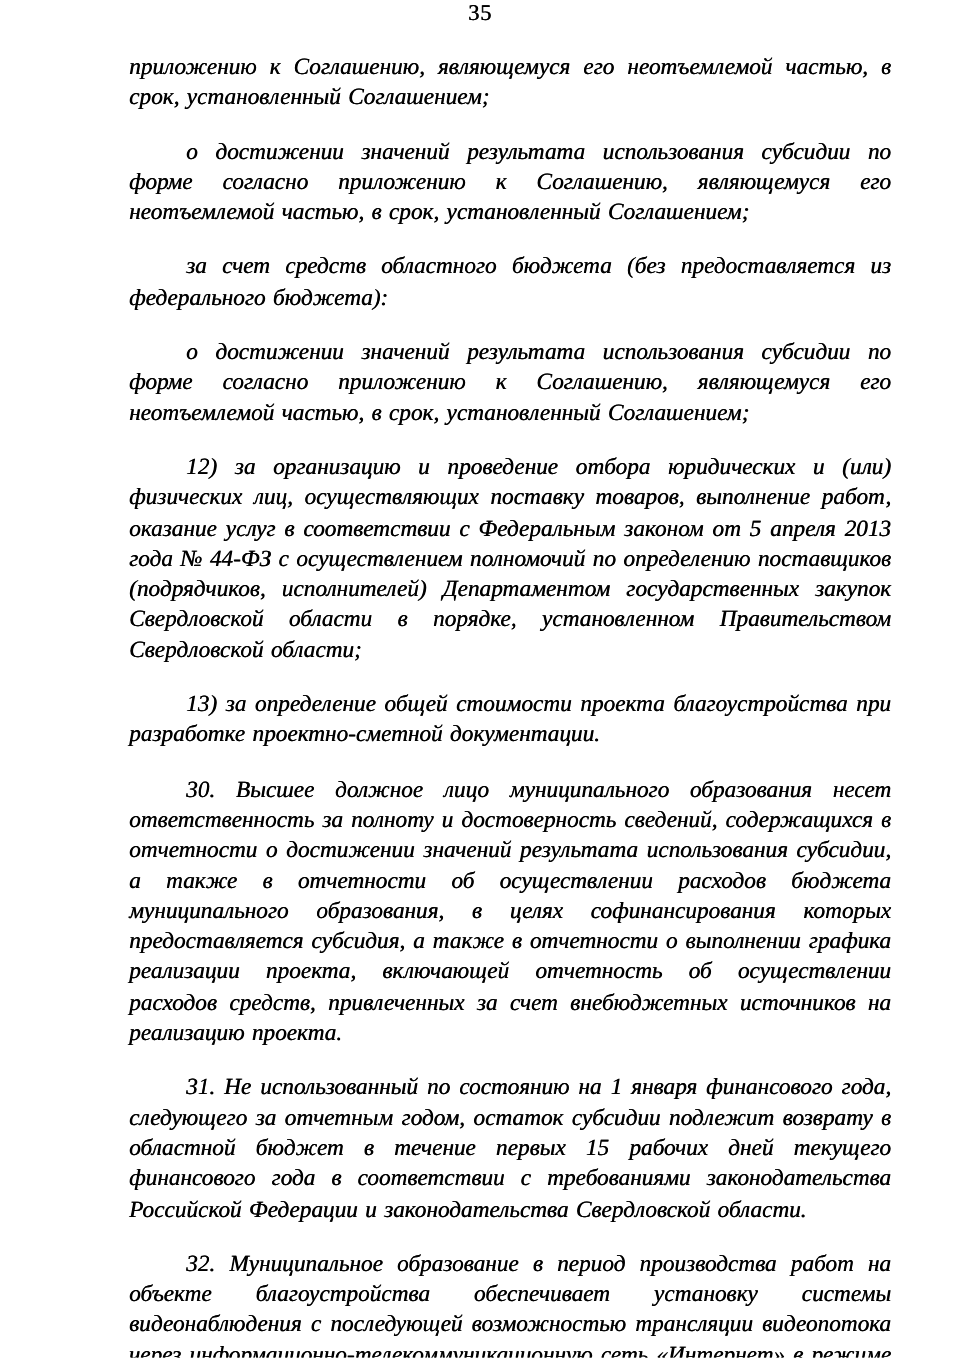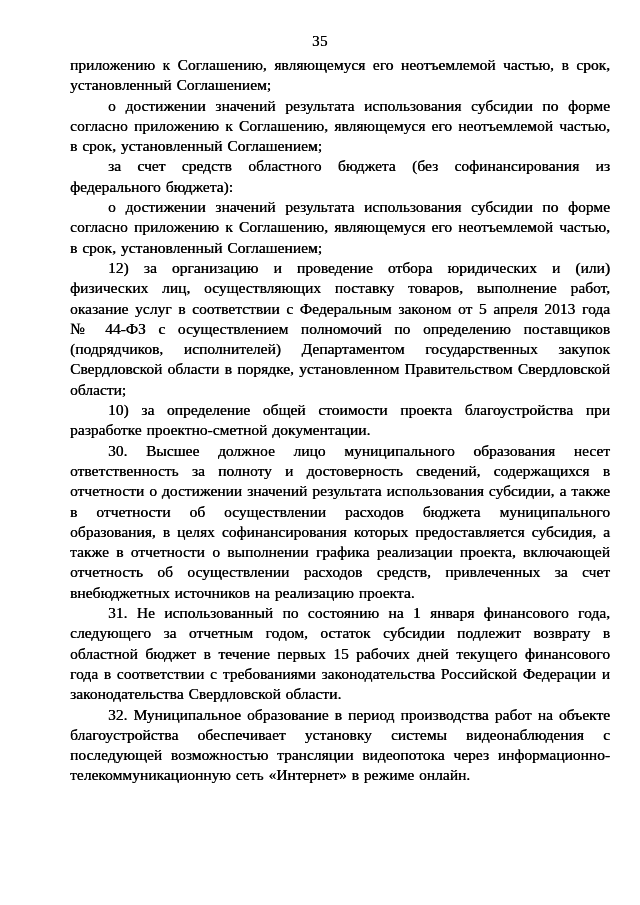--- a/index.html
+++ b/index.html
@@ -14,53 +14,53 @@
     font-family: "Liberation Serif", "DejaVu Serif", serif;
     color: #000000;
   }
   .page {
     width: 640px;
     height: 905px;
     background: #ffffff;
     position: relative;
   }
   .page-number {
-    padding-top: 32px;
     text-align: center;
     font-size: 15px;
     line-height: 19px;
     letter-spacing: 0.5px;
     text-shadow: 0.3px 0 0 currentColor;
   }
   .content {
     margin: 4px 30px 0 70px;
     width: 540px;
     text-align: justify;
     font-size: 15.5px;
     line-height: 20.3px;
     text-shadow: 0.3px 0 0 currentColor;
     word-spacing: 1px;
   }
   .para {
-    margin: 0;
+    margin: 16px;
     padding: 0;
+    font-style: italic;
   }
   .para.indent {
     text-indent: 38px;
   }
 </style>
 </head>
 <body>
 
 <div class="page">
   <div class="page-number">35</div>
   <div class="content">
       <p class="para">приложению к Соглашению, являющемуся его неотъемлемой частью, в срок, установленный Соглашением;</p>
       <p class="para indent">о достижении значений результата использования субсидии по форме согласно приложению к Соглашению, являющемуся его неотъемлемой частью, в срок, установленный Соглашением;</p>
-      <p class="para indent">за счет средств областного бюджета (без софинансирования из федерального бюджета):</p>
+      <p class="para indent">за счет средств областного бюджета (без предоставляется из федерального бюджета):</p>
       <p class="para indent">о достижении значений результата использования субсидии по форме согласно приложению к Соглашению, являющемуся его неотъемлемой частью, в срок, установленный Соглашением;</p>
       <p class="para indent">12) за организацию и проведение отбора юридических и (или) физических лиц, осуществляющих поставку товаров, выполнение работ, оказание услуг в соответствии с Федеральным законом от 5 апреля 2013 года № 44-ФЗ с осуществлением полномочий по определению поставщиков (подрядчиков, исполнителей) Департаментом государственных закупок Свердловской области в порядке, установленном Правительством Свердловской области;</p>
-      <p class="para indent">10) за определение общей стоимости проекта благоустройства при разработке проектно-сметной документации.</p>
+      <p class="para indent">13) за определение общей стоимости проекта благоустройства при разработке проектно-сметной документации.</p>
       <p class="para indent">30. Высшее должное лицо муниципального образования несет ответственность за полноту и достоверность сведений, содержащихся в отчетности о достижении значений результата использования субсидии, а также в отчетности об осуществлении расходов бюджета муниципального образования, в целях софинансирования которых предоставляется субсидия, а также в отчетности о выполнении графика реализации проекта, включающей отчетность об осуществлении расходов средств, привлеченных за счет внебюджетных источников на реализацию проекта.</p>
       <p class="para indent">31. Не использованный по состоянию на 1 января финансового года, следующего за отчетным годом, остаток субсидии подлежит возврату в областной бюджет в течение первых 15 рабочих дней текущего финансового года в соответствии с требованиями законодательства Российской Федерации и законодательства Свердловской области.</p>
       <p class="para indent">32. Муниципальное образование в период производства работ на объекте благоустройства обеспечивает установку системы видеонаблюдения с последующей возможностью трансляции видеопотока через информационно-телекоммуникационную сеть «Интернет» в режиме онлайн.</p>
     </div>
 </div>
 
 </body></html>

